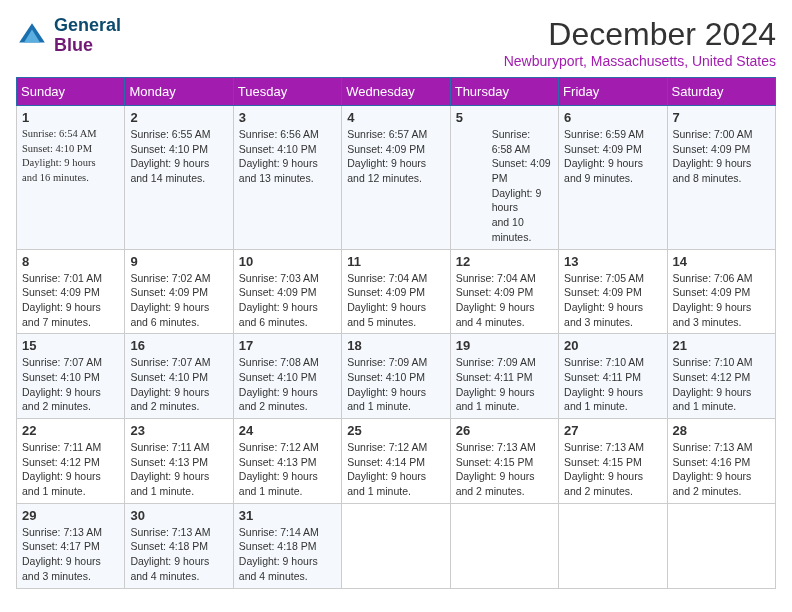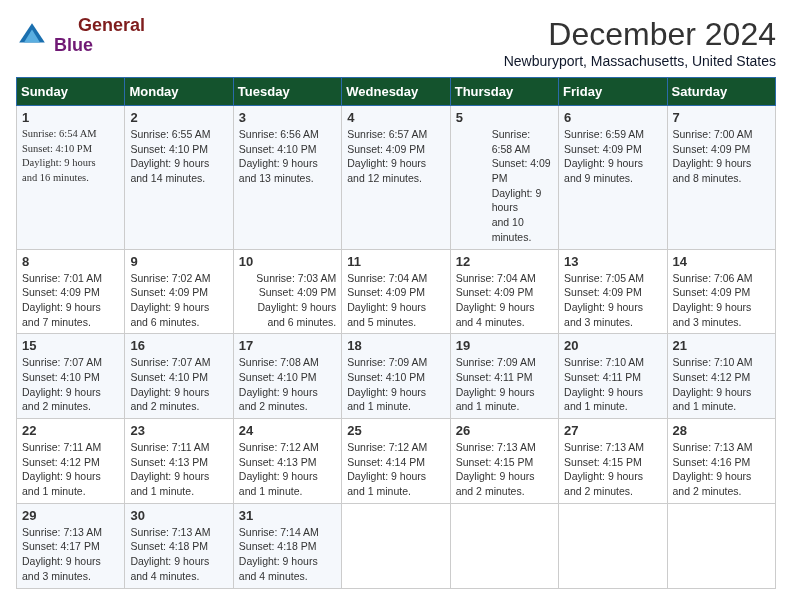--- a/index.html
+++ b/index.html
@@ -19,49 +19,49 @@
     .logo {
       display: flex;
       align-items: center;
       gap: 6px;
     }
     .logo-text {
       font-size: 18px;
       font-weight: bold;
       line-height: 1.1;
     }
-    .logo-general { color: #7f1d1d; margin-left: 24px; }
+    .logo-general { color: #0c4a6e; }
     .logo-blue { color: #701a75; }
     .logo-icon {
       width: 32px;
       height: 32px;
     }
     .title-block {
       text-align: right;
       margin-left: 29px;
     }
     .month-title {
       font-size: 32px;
       font-weight: normal;
       color: #333;
     }
     .location {
       font-size: 14px;
-      color: #0f172a;
+      color: #a21caf;
     }
     table {
       width: 100%;
       border-collapse: collapse;
       table-layout: fixed;
     }
     thead tr th {
-      background-color: #14532d;
+      background-color: #a21caf;
       color: white;
       font-size: 13px;
-      font-weight: bold;
+      font-weight: normal;
       padding: 6px 4px;
       text-align: left;
       border: 1px solid #2a6aaa;
     }
     tbody tr td {
       border: 1px solid #ccc;
       vertical-align: top;
       padding: 4px 5px;
       font-size: 10.5px;
       color: #333;
@@ -181,21 +181,21 @@
         </td>
         <td>
           <span class="day-num">9</span>
           <div class="day-info" style="white-space: pre-line;">Sunrise: 7:02 AM
 Sunset: 4:09 PM
 Daylight: 9 hours
 and 6 minutes.</div>
         </td>
         <td>
           <span class="day-num">10</span>
-          <div class="day-info" style="white-space: pre-line; text-align: right;">Sunrise: 7:03 AM
+          <div class="day-info" style="white-space: pre-line;">Sunrise: 7:03 AM
 Sunset: 4:09 PM
 Daylight: 9 hours
 and 6 minutes.</div>
         </td>
         <td>
           <span class="day-num">11</span>
           <div class="day-info" style="white-space: pre-line;">Sunrise: 7:04 AM
 Sunset: 4:09 PM
 Daylight: 9 hours
 and 5 minutes.</div>

